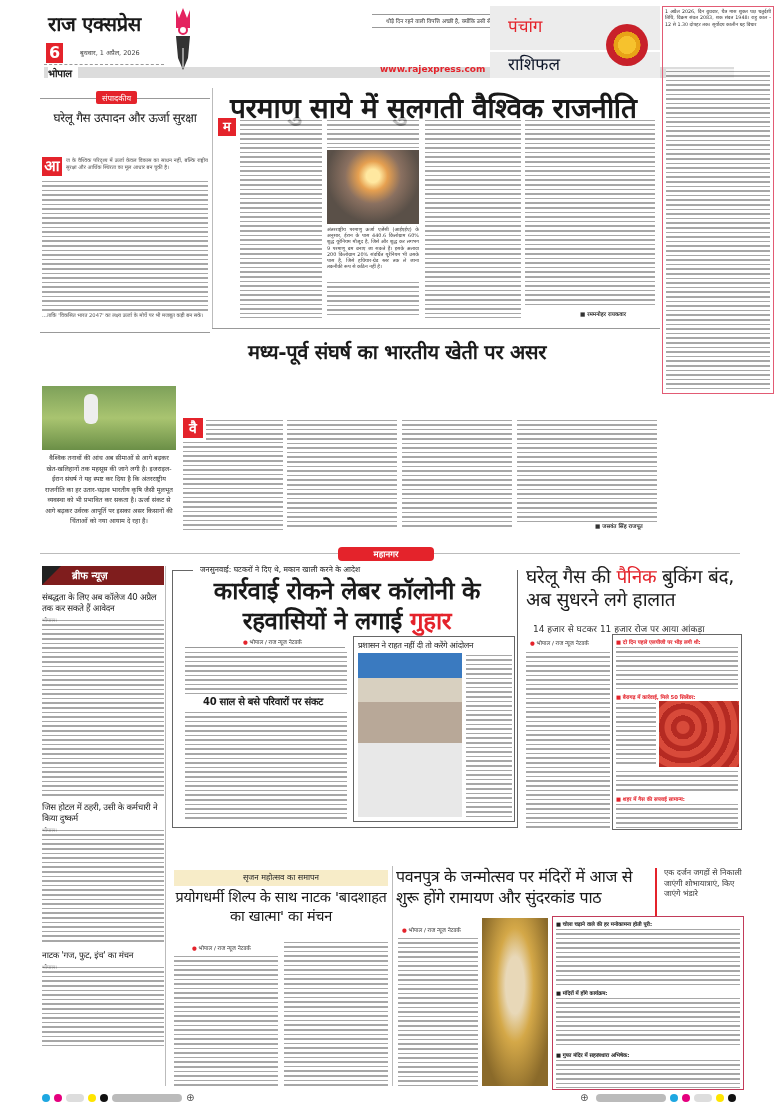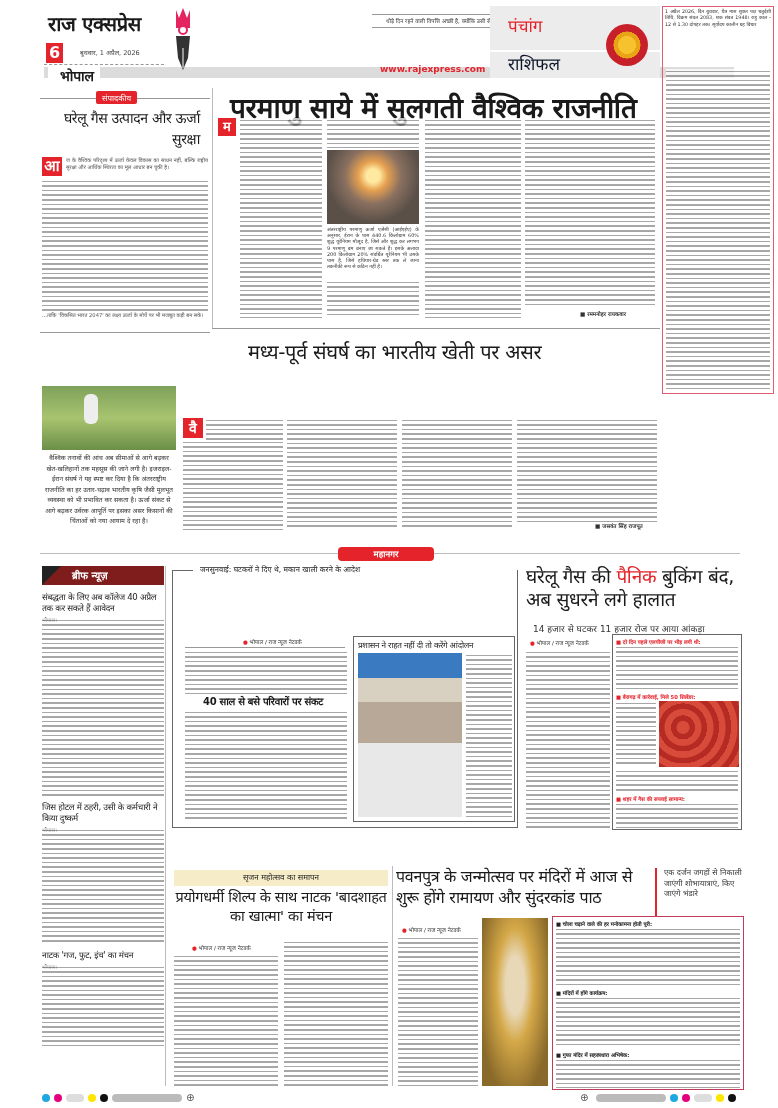--- a/index.html
+++ b/index.html
@@ -16,21 +16,21 @@
 </style>
 </head>
 <body>
 
 <div class="abs" style="left:0;top:0;width:778px;height:80px">
   <div class="abs hd" style="left:48px;top:10px;font-size:20px">राज एक्सप्रेस</div>
   <div class="abs redbg" style="left:46px;top:43px;width:17px;height:20px;font-size:16px;font-weight:bold;text-align:center;line-height:20px">6</div>
   <div class="abs" style="left:80px;top:48px;font-size:6.5px;color:#444">बुधवार, 1 अप्रैल, 2026</div>
   <div class="abs" style="left:44px;top:64px;width:120px;border-top:1px dashed #999"></div>
   <div class="abs" style="left:44px;top:67px;width:690px;height:11px;background:#dcdcdc"></div>
-  <div class="abs hd" style="left:48px;top:66px;font-size:14px;background:#fff;padding:0 6px 0 12px">भोपाल</div>
+  <div class="abs hd" style="left:48px;top:66px;font-size:10px;background:#fff;padding:0 6px 0 0">भोपाल</div>
 
   <div class="abs" style="left:168px;top:8px;width:30px;height:68px">
     <svg width="30" height="68" viewBox="0 0 30 68">
       <polygon points="8,2 11,10 15,0 19,10 22,2 22,20 8,20" fill="#e4235f"></polygon>
       <circle cx="15" cy="22" r="4" fill="#fff" stroke="#e4235f" stroke-width="2"></circle>
       <polygon points="8,28 22,28 20,50 15,62 10,50" fill="#333"></polygon>
       <line x1="15" y1="40" x2="15" y2="60" stroke="#fff" stroke-width="1"></line>
     </svg>
   </div>
   <div class="abs" style="left:372px;top:14px;width:245px;height:14px;border-top:1px solid #999;border-bottom:1px solid #999">
@@ -47,21 +47,21 @@
 </div>
 
 <div class="abs" style="left:662px;top:6px;width:112px;height:388px;border:1px solid #e25b74">
   <div class="txt" style="padding:2px;color:#333;font-size:4.8px;line-height:6.4px">1 अप्रैल 2026, दिन बुधवार, चैत्र मास शुक्ल पक्ष चतुर्दशी तिथि, विक्रम संवत 2083, शक संवत 1948। राहु काल - 12 से 1.30 दोपहर तक। सूर्योदय कालीन ग्रह विचार</div>
   <div class="abs lines" style="left:3px;top:62px;width:104px;height:320px"></div>
 </div>
 
 <div class="abs" style="left:40px;top:90px;width:170px;height:410px">
   <div class="abs" style="left:0;top:8px;width:170px;height:1px;background:#999"></div>
   <div class="abs redbg" style="left:56px;top:1px;padding:1px 6px;font-size:8px;border-radius:2px">संपादकीय</div>
-  <div class="abs hd" style="left:10px;top:18px;width:150px;font-size:14px;line-height:21px;text-align:right;font-weight:normal">घरेलू गैस उत्पादन और ऊर्जा सुरक्षा</div>
+  <div class="abs hd" style="left:10px;top:18px;width:150px;font-size:12px;line-height:21px;text-align:center;font-weight:normal">घरेलू गैस उत्पादन और ऊर्जा सुरक्षा</div>
   <div class="abs redbg" style="left:2px;top:67px;width:20px;height:19px;font-size:15px;text-align:center;line-height:19px;font-weight:bold">आ</div>
   <div class="abs txt" style="left:26px;top:67px;width:142px;height:21px">ज के वैश्विक परिदृश्य में ऊर्जा केवल विकास का साधन नहीं, बल्कि राष्ट्रीय सुरक्षा और आर्थिक स्थिरता का मूल आधार बन चुकी है।</div>
   <div class="abs lines" style="left:2px;top:89px;width:166px;height:133px"></div>
   <div class="abs txt" style="left:2px;top:222px;width:166px;height:14px">...ताकि 'विकसित भारत 2047' का लक्ष्य ऊर्जा के मोर्चे पर भी मजबूत कड़ी बन सके।</div>
 </div>
 <div class="abs" style="left:40px;top:332px;width:170px;height:1px;background:#999"></div>
 <div class="abs img" style="left:42px;top:386px;width:134px;height:64px;background:linear-gradient(180deg,#7ea15a,#a9c470 50%,#6b8f47)">
   <div class="abs" style="left:42px;top:8px;width:14px;height:30px;background:#eee;border-radius:6px"></div>
 </div>
 <div class="abs" style="left:44px;top:453px;width:130px;font-size:6.4px;line-height:10.5px;color:#333;text-align:center;height:90px;overflow:hidden">वैश्विक तनावों की आंच अब सीमाओं से आगे बढ़कर खेत-खलिहानों तक महसूस की जाने लगी है। इजराइल-ईरान संघर्ष ने यह स्पष्ट कर दिया है कि अंतरराष्ट्रीय राजनीति का हर उतार-चढ़ाव भारतीय कृषि जैसी मूलभूत व्यवस्था को भी प्रभावित कर सकता है। ऊर्जा संकट से आगे बढ़कर उर्वरक आपूर्ति पर इसका असर किसानों की चिंताओं को नया आयाम दे रहा है।</div>
@@ -72,21 +72,21 @@
 <div class="abs lines" style="left:240px;top:118px;width:82px;height:200px"></div>
 <div class="abs lines" style="left:327px;top:118px;width:92px;height:30px"></div>
 <div class="abs" style="left:327px;top:150px;width:92px;height:74px;background:radial-gradient(circle at 50% 35%,#ffe8a0 0 10%,#e6a050 22%,#8a7060 42%,#5a5048 70%)"></div>
 <div class="abs txt" style="left:327px;top:226px;width:92px;height:52px;color:#333;font-size:4.9px;line-height:6.2px">अंतरराष्ट्रीय परमाणु ऊर्जा एजेंसी (आईएईए) के अनुसार, ईरान के पास 440.6 किलोग्राम 60% शुद्ध यूरेनियम मौजूद है, जिसे और शुद्ध कर लगभग 9 परमाणु बम बनाए जा सकते हैं। इसके अलावा 200 किलोग्राम 20% संवर्धित यूरेनियम भी उसके पास है, जिसे हथियार-ग्रेड स्तर तक ले जाना तकनीकी रूप से कठिन नहीं है।</div>
 <div class="abs lines" style="left:327px;top:280px;width:92px;height:38px"></div>
 <div class="abs lines" style="left:425px;top:118px;width:96px;height:200px"></div>
 <div class="abs lines" style="left:525px;top:118px;width:130px;height:188px"></div>
 <div class="abs" style="left:580px;top:310px;font-size:5.6px;font-weight:bold;color:#333">■ रममनोहर रायकवार</div>
 <div class="abs" style="left:212px;top:328px;width:448px;height:1px;background:#999"></div>
 
-<div class="abs hd" style="left:248px;top:338px;font-size:20px;font-weight:normal;white-space:nowrap">मध्य-पूर्व संघर्ष का भारतीय खेती पर असर</div>
+<div class="abs hd" style="left:248px;top:338px;font-size:20px;font-weight:bold;white-space:nowrap">मध्य-पूर्व संघर्ष का भारतीय खेती पर असर</div>
 <div class="abs redbg" style="left:183px;top:418px;width:20px;height:20px;font-size:14px;text-align:center;line-height:20px;font-weight:bold">वै</div>
 <div class="abs lines" style="left:183px;top:440px;width:100px;height:90px"></div>
 <div class="abs lines" style="left:206px;top:418px;width:77px;height:22px"></div>
 <div class="abs lines" style="left:287px;top:418px;width:110px;height:112px"></div>
 <div class="abs lines" style="left:402px;top:418px;width:110px;height:112px"></div>
 <div class="abs lines" style="left:517px;top:418px;width:140px;height:104px"></div>
 <div class="abs" style="left:595px;top:522px;font-size:5.6px;font-weight:bold;color:#333">■ जसवंत सिंह राजपूत</div>
 
 <div class="abs" style="left:40px;top:553px;width:700px;height:1px;background:#bbb"></div>
 <div class="abs redbg" style="left:338px;top:547px;width:96px;height:14px;border-radius:4px;font-size:8.5px;font-weight:bold;text-align:center;line-height:14px">महानगर</div>
@@ -103,20 +103,24 @@
   <div class="abs" style="left:2px;top:260px;font-size:5.3px;font-weight:bold">भोपाल।</div>
   <div class="abs lines" style="left:2px;top:262px;width:122px;height:116px"></div>
   <div class="abs hd" style="left:2px;top:384px;width:122px;font-size:8.6px;line-height:11px;font-weight:normal">नाटक 'गज, फुट, इंच' का मंचन</div>
   <div class="abs" style="left:2px;top:397px;font-size:5.3px;font-weight:bold">भोपाल।</div>
   <div class="abs lines" style="left:2px;top:399px;width:122px;height:84px"></div>
 </div>
 
 <div class="abs" style="left:172px;top:570px;width:346px;height:258px;border:1px solid #666;border-top:none">
   <div class="abs" style="left:0;top:0;width:20px;height:1px;background:#666"></div>
   <div class="abs" style="left:24px;top:-6px;font-size:7.5px;color:#222;background:#fff;white-space:nowrap;padding:0 3px">जनसुनवाई: घटकरों ने दिए थे, मकान खाली करने के आदेश</div>
+  <div class="abs hd" style="left:6px;top:6px;width:336px;font-size:24px;line-height:30px;text-align:center">
+    <span>कार्रवाई रोकने लेबर कॉलोनी के रहवासियों ने लगाई</span>
+    <span class="red">गुहार</span>
+  </div>
   <div class="abs byline" style="left:70px;top:68px"><span class="dot">● </span><span>भोपाल / राज न्यूज नेटवर्क</span></div>
   <div class="abs" style="left:12px;top:77px;width:160px;height:1px;background:#999"></div>
   <div class="abs lines" style="left:12px;top:80px;width:162px;height:44px"></div>
   <div class="abs hd" style="left:30px;top:124px;font-size:10px">40 साल से बसे परिवारों पर संकट</div>
   <div class="abs lines" style="left:12px;top:140px;width:162px;height:110px"></div>
   <div class="abs" style="left:180px;top:66px;width:162px;height:186px;border:1px solid #666">
     <div class="abs hd" style="left:4px;top:2px;font-size:8.2px;font-weight:normal;white-space:nowrap">प्रशासन ने राहत नहीं दी तो करेंगे आंदोलन</div>
     <div class="abs" style="left:4px;top:16px;width:104px;height:164px;background:linear-gradient(180deg,#3a7ac0 0 15%,#d8d0c0 15% 30%,#b8a898 30% 55%,#e8e8e8 55% 100%)"></div>
     <div class="abs lines" style="left:112px;top:16px;width:46px;height:164px"></div>
   </div>

